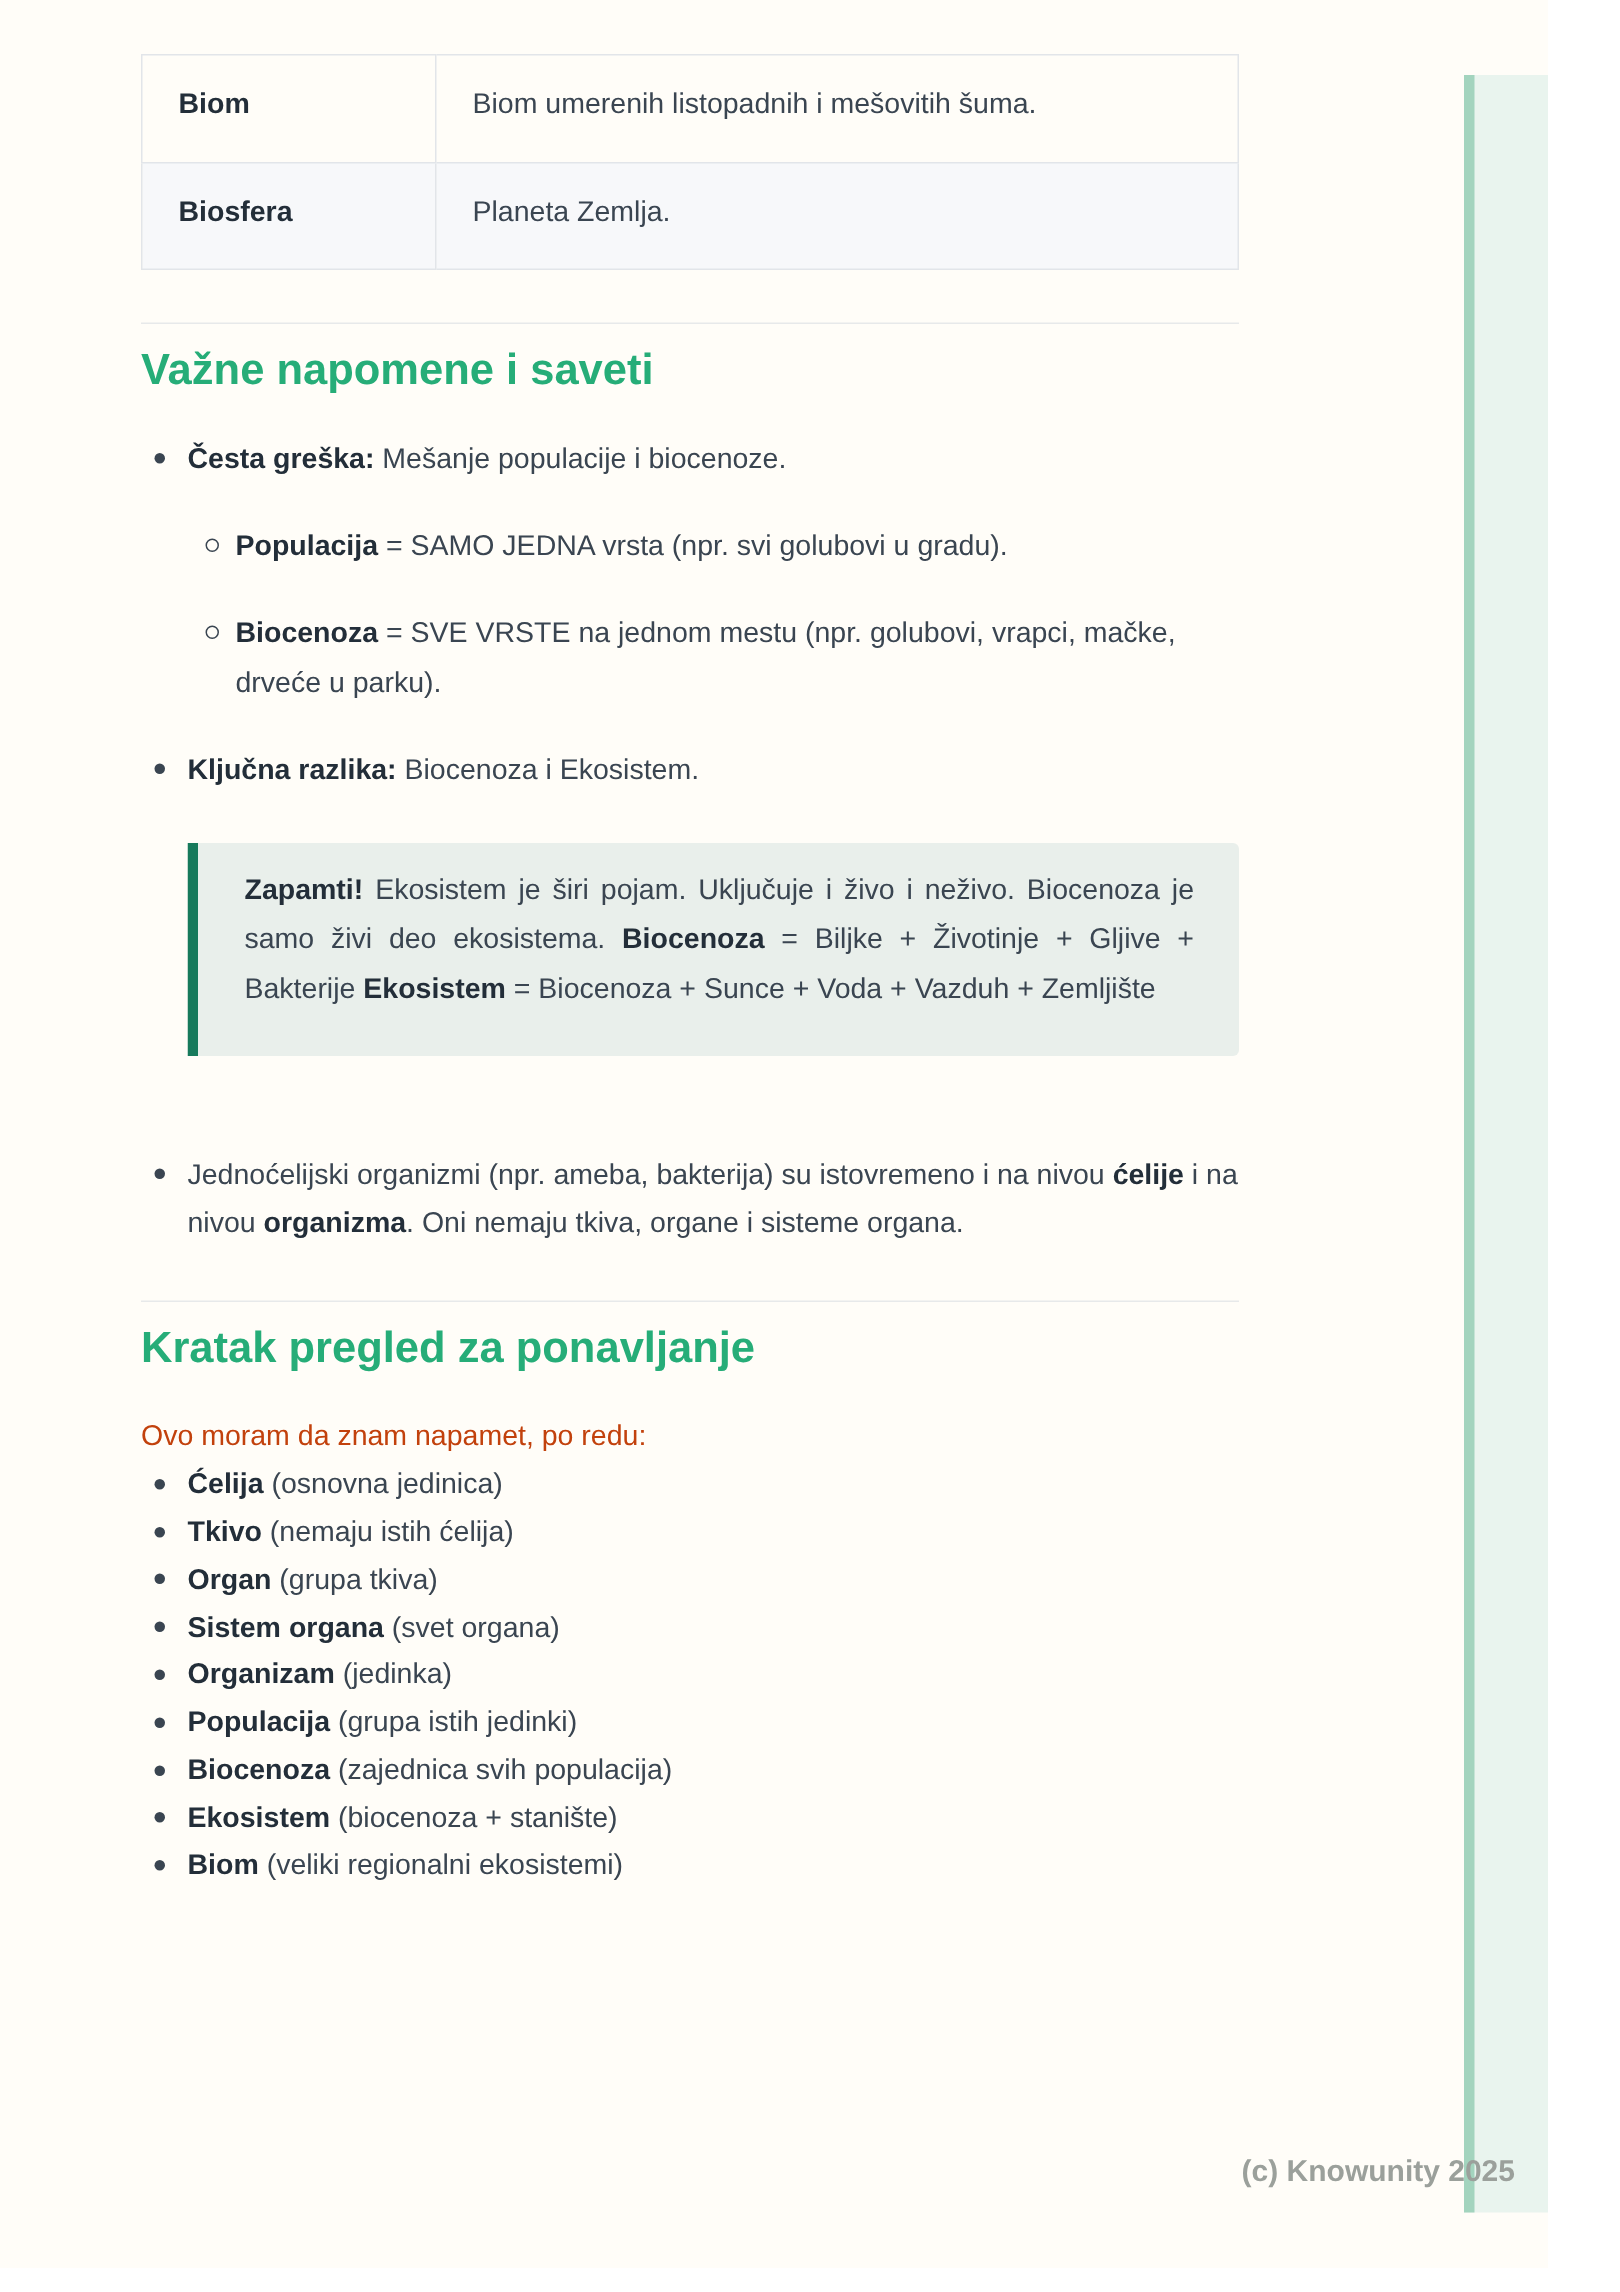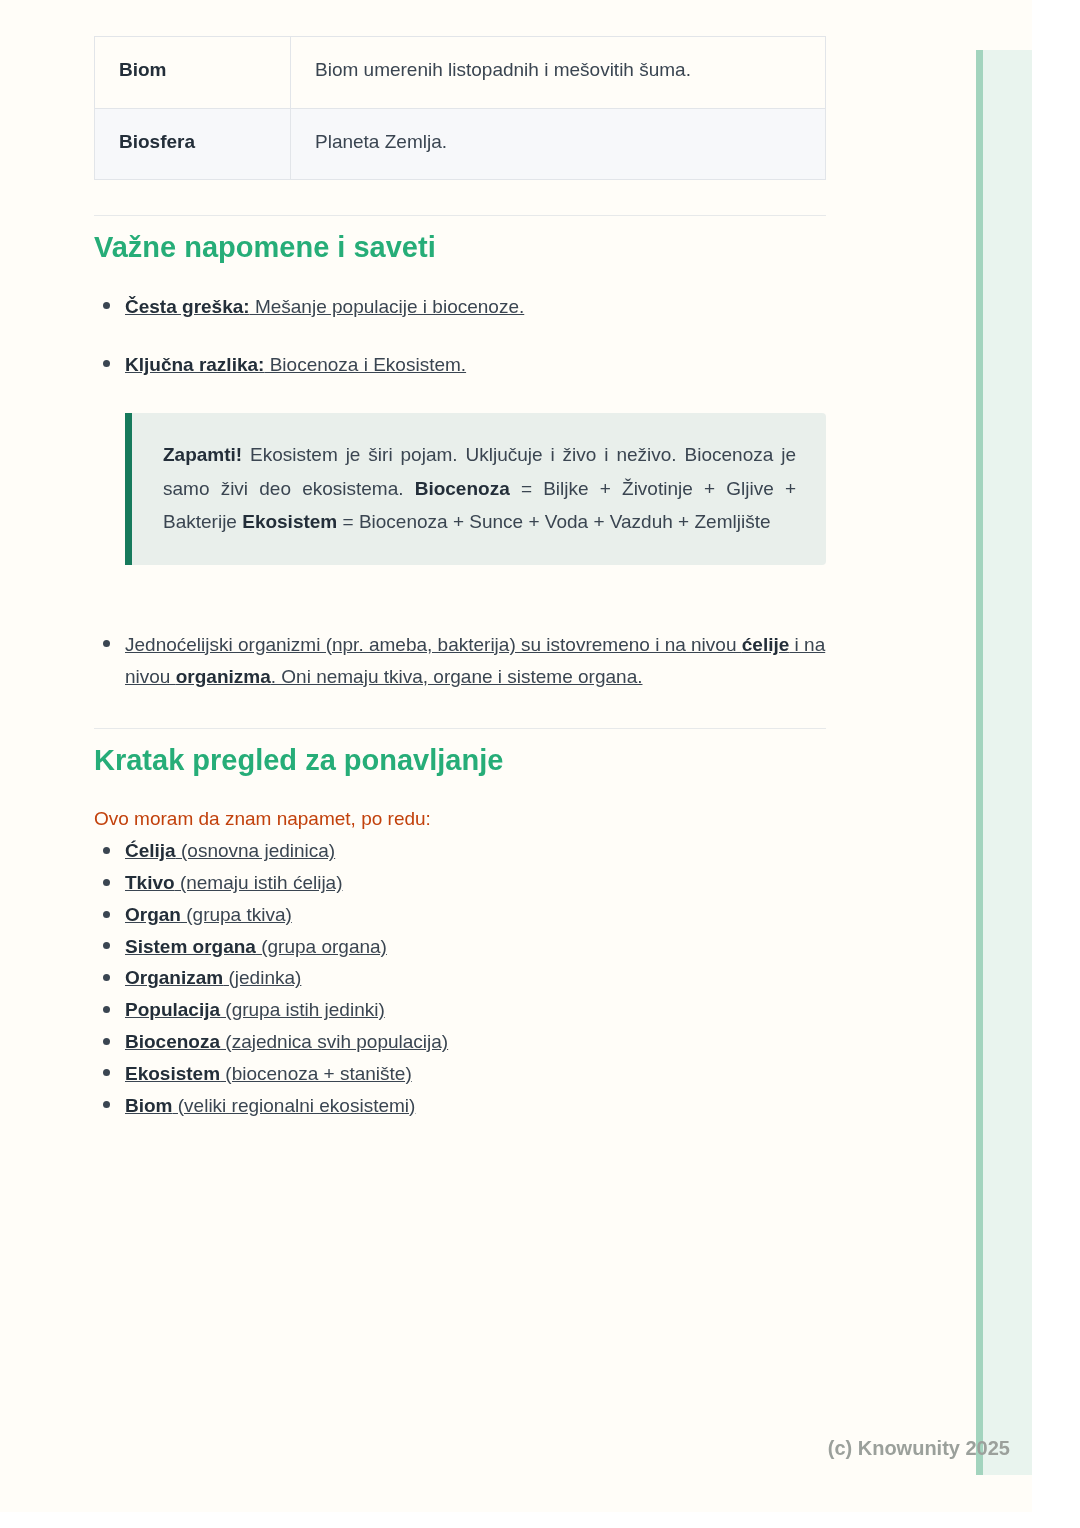--- a/index.html
+++ b/index.html
@@ -26,32 +26,32 @@
   td.def  { color:#3a4551; }
   tr.row-alt { background:#f7f8fa; border-top:1px solid #e2e5e9; }
 
   hr.divider { border:none; border-top:1px solid #e7e9ea; margin:35px 0 0 0; }
 
   h2.section-title { margin:14px 0 0 0; font-size:29px; line-height:1.2; font-weight:700; color:#26ad78; letter-spacing:0; }
 
   .body-text, li { font-size:19px; line-height:1.7; color:#3a4551; }
   strong, .b { font-weight:bold; color:#232e39; }
 
-  ul { list-style:none;text-decoration:underline; }
+  ul { list-style:none; }
   li.top { position:relative; padding-left:31px; margin-top:26px; }
   li.top::before { content:""; position:absolute; left:9px; top:0.58em; width:7px; height:7px;
                    border-radius:50%; background:#3a4551; }
   ul.sub { margin:0 0 0 43px; }
   li.sub { position:relative; padding-left:20px; margin-top:26px; }
   li.sub::before { content:""; position:absolute; left:0; top:0.52em; width:7px; height:7px;
                    border-radius:50%; border:1.5px solid #3a4551; background:transparent; }
 
   .callout { margin:32px 0 0 31px; width:701px; background:#e9efeb;
              border-left:7px solid #177a5c; border-radius:0 4px 4px 0;
-             padding:25px 30px 27px 31px; font-size:19px; line-height:1.74;
+             padding:15px 30px 27px 31px; font-size:19px; line-height:1.74;
              text-align:justify; color:#3a4551; }
 
   li.top.loose { margin-top:64px; }
 
   p.intro { margin-top:26px; font-size:19px; line-height:1.6; color:#c2410c; }
 
   ul.review { margin-top:2px; }
   li.review { position:relative; padding-left:31px; margin-top:1px; line-height:1.62; }
   li.review::before { content:""; position:absolute; left:9px; top:0.56em; width:7px; height:7px;
                       border-radius:50%; background:#3a4551; }
@@ -84,20 +84,28 @@
     <hr class="divider">
 
     <h2 class="section-title">Važne napomene i saveti</h2>
 
     <ul>
       <li class="top">
         <strong>Česta greška:</strong><span> Mešanje populacije i biocenoze.</span>
       </li>
     </ul>
 
+    <ul class="sub">
+      <li class="sub">
+        <strong>Populacija</strong><span> = SAMO JEDNA vrsta (npr. svi golubovi u gradu).</span>
+      </li>
+      <li class="sub">
+        <strong>Biocenoza</strong><span> = SVE VRSTE na jednom mestu (npr. golubovi, vrapci, mačke, drveće u parku).</span>
+      </li>
+    </ul>
 
     <ul>
       <li class="top">
         <strong>Ključna razlika:</strong><span> Biocenoza i Ekosistem.</span>
       </li>
     </ul>
 
     <div class="callout">
       <strong>Zapamti!</strong><span> Ekosistem je širi pojam. Uključuje i živo i neživo. Biocenoza je samo živi deo ekosistema. </span><strong>Biocenoza</strong><span> = Biljke + Životinje + Gljive + Bakterije </span><strong>Ekosistem</strong><span> = Biocenoza + Sunce + Voda + Vazduh + Zemljište</span>
     </div>
@@ -111,21 +119,21 @@
     <hr class="divider">
 
     <h2 class="section-title">Kratak pregled za ponavljanje</h2>
 
     <p class="intro">Ovo moram da znam napamet, po redu:</p>
 
     <ul class="review">
       <li class="review"><strong>Ćelija</strong><span> (osnovna jedinica)</span></li>
       <li class="review"><strong>Tkivo</strong><span> (nemaju istih ćelija)</span></li>
       <li class="review"><strong>Organ</strong><span> (grupa tkiva)</span></li>
-      <li class="review"><strong>Sistem organa</strong><span> (grupa organa)</span></li>
+      <li class="review"><strong>Sistem organa</strong><span> (svet organa)</span></li>
       <li class="review"><strong>Organizam</strong><span> (jedinka)</span></li>
       <li class="review"><strong>Populacija</strong><span> (grupa istih jedinki)</span></li>
       <li class="review"><strong>Biocenoza</strong><span> (zajednica svih populacija)</span></li>
       <li class="review"><strong>Ekosistem</strong><span> (biocenoza + stanište)</span></li>
       <li class="review"><strong>Biom</strong><span> (veliki regionalni ekosistemi)</span></li>
     </ul>
 
   </div>
 
   <div class="footer">(c) Knowunity 2025</div>

